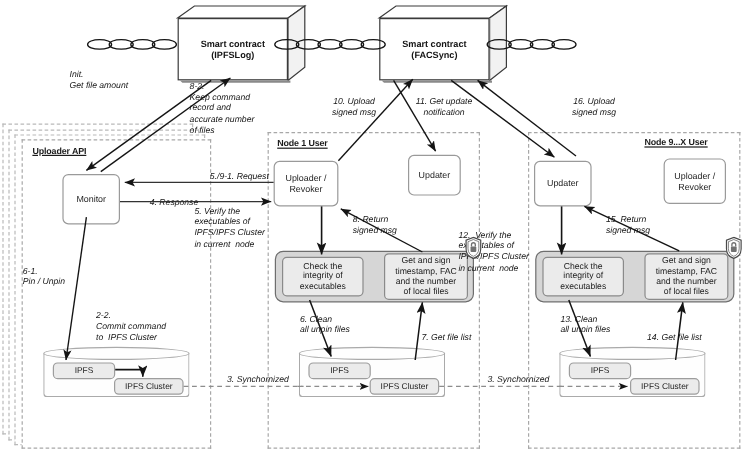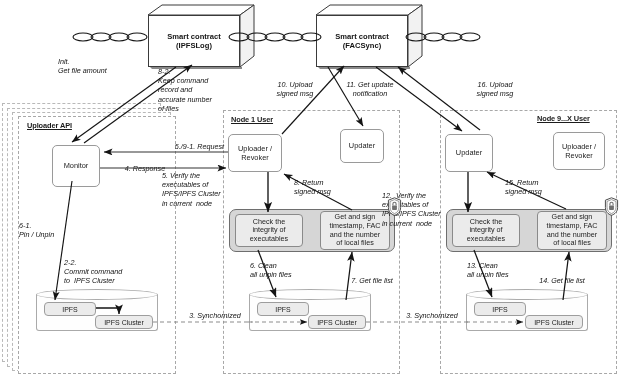--- a/index.html
+++ b/index.html
@@ -441,21 +441,21 @@
 
   <div class="lbl c" style="left:382px; top:171px; width:100px;margin-top:20px;">12.  Verify the
 executables of
 IPFS/IPFS Cluster
 in current  node</div>
   <div class="lbl c" style="left:505px; top:178px; width:68px;">15. Return
 signed msg</div>
 
   <div class="lbl c" style="left:19px; top:221px; width:66px;">6-1.
 Pin / Unpin</div>
-  <div class="lbl c" style="left:64px; top:258px; width:92px;">2-2.
+  <div class="lbl c" style="left:80px; top:258px; width:92px;">2-2.
 Commit command
 to  IPFS Cluster</div>
 
   <div class="lbl c" style="left:250px; top:261px; width:74px;">6. Clean
 all unpin files</div>
   <div class="lbl l" style="left:336px; top:276px; width:72px;">7. Get file list</div>
 
   <div class="lbl c" style="left:467px; top:261px; width:74px;">13. Clean
 all unpin files</div>
   <div class="lbl l" style="left:525px; top:276px; width:74px;">14. Get file list</div>

